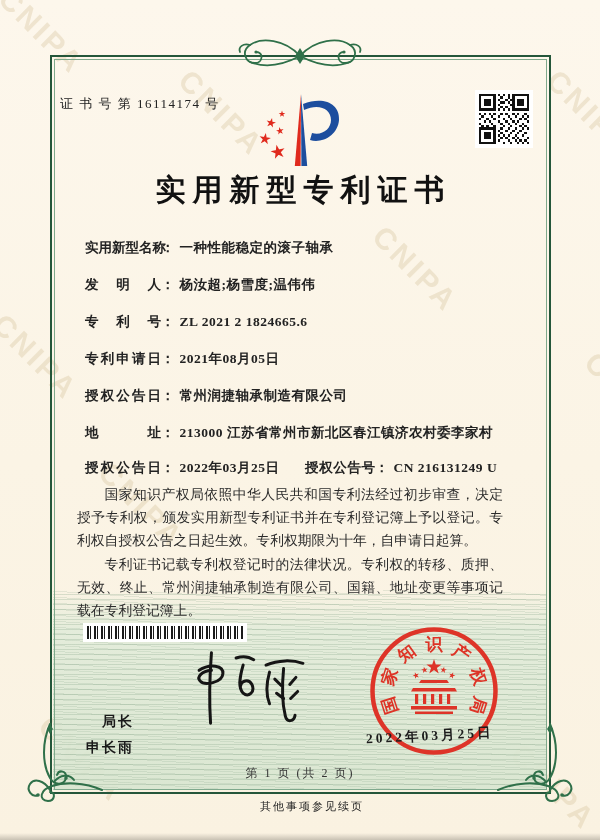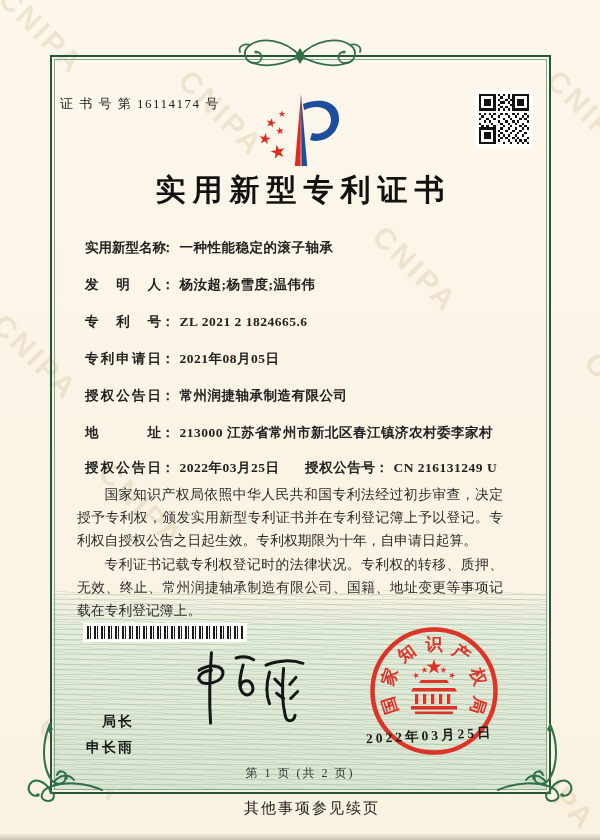--- a/index.html
+++ b/index.html
@@ -51,21 +51,21 @@
       #1a1a1a 10.4px 11.2px, transparent 11.2px 14px);}
 
   .officer{position:absolute;left:86px;top:708px;font-family:"Liberation Sans","DejaVu Sans",sans-serif;
            font-size:14px;font-weight:700;color:#1a1a1a;letter-spacing:2px;line-height:26px;text-align:right;}
 
   .seal-date{position:absolute;left:366px;top:727px;font-size:13.5px;font-weight:600;color:#1c1c1c;
              letter-spacing:3px;transform:rotate(-3deg);white-space:nowrap;}
 
   .page-info{position:absolute;left:0;right:0;top:765px;text-align:center;font-size:12px;
              letter-spacing:2px;color:#333;}
-  .continuation{position:absolute;left:0;right:0;top:799px;text-align:center;font-size:15px;
+  .continuation{position:absolute;left:0;right:0;top:799px;text-align:center;font-size:11px;
                 letter-spacing:2px;color:#222;margin-left:24px;}
 
   .edge-shadow{position:absolute;left:0;right:0;bottom:0;height:7px;
                background:linear-gradient(180deg, rgba(0,0,0,0), rgba(110,105,95,.35));}
 </style>
 </head>
 <body>
 
 <div class="page">
 

